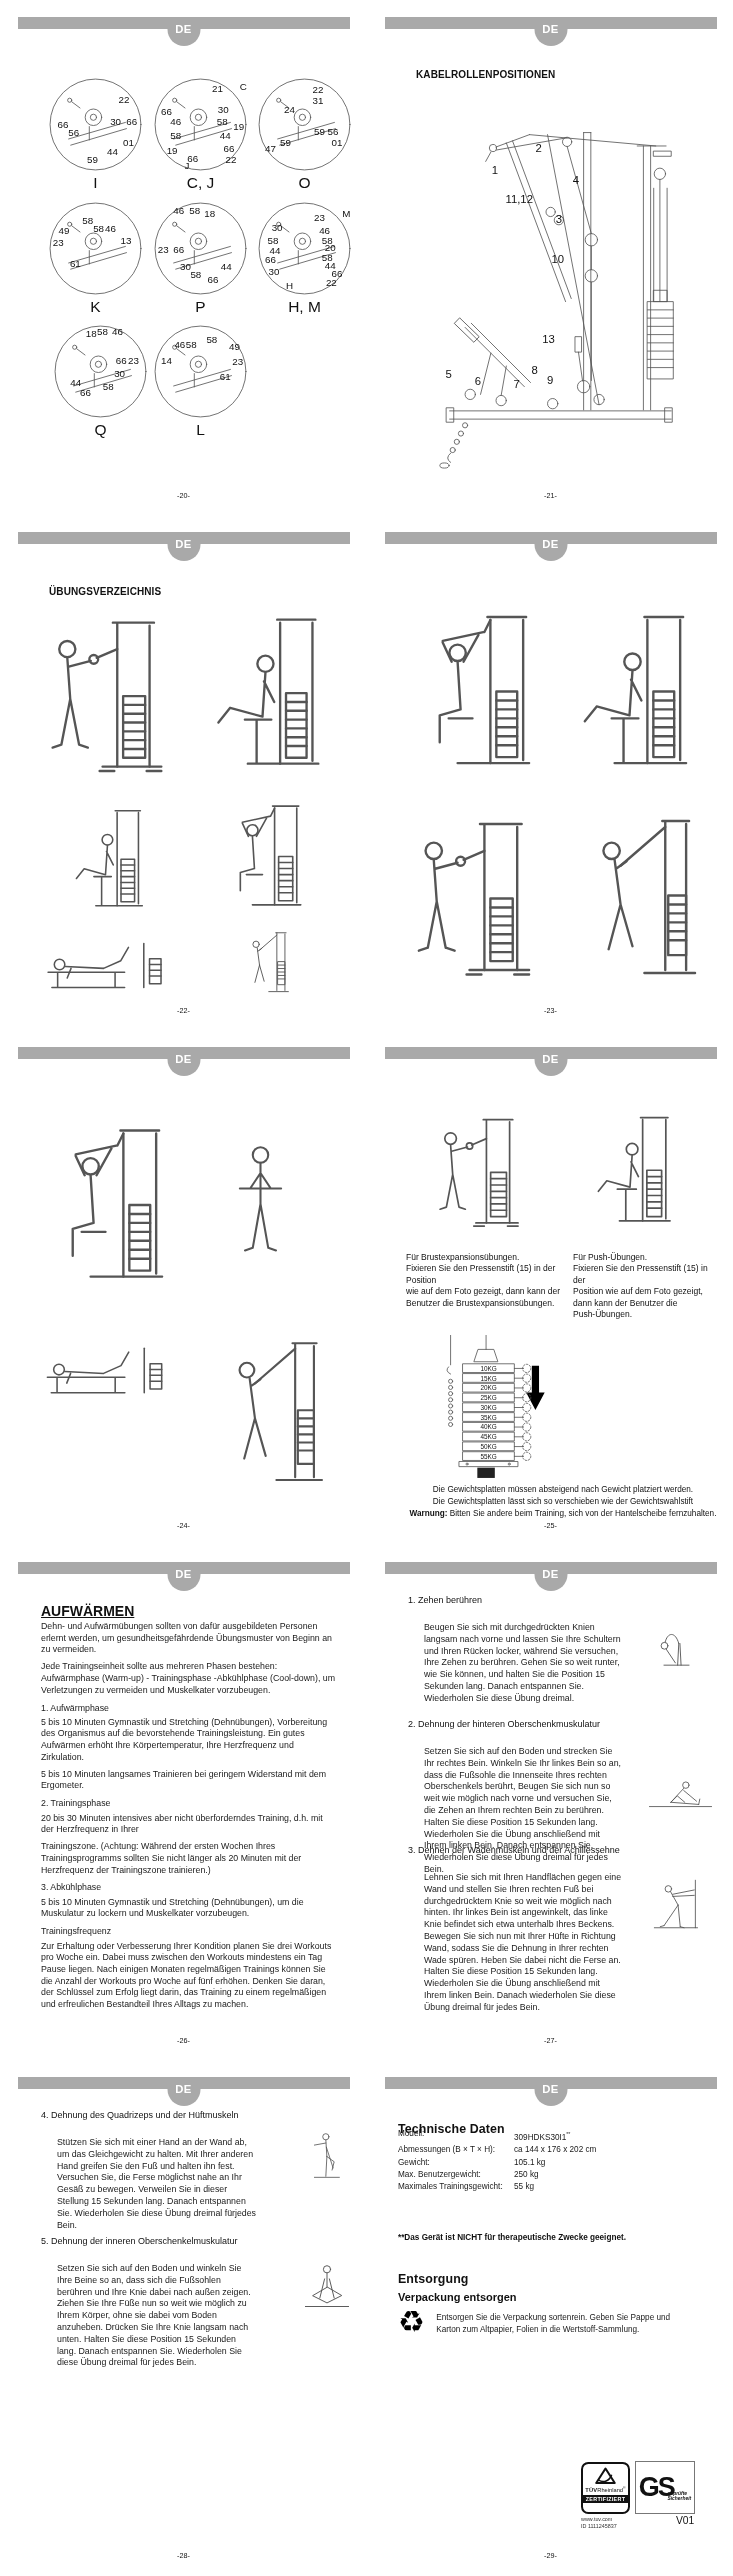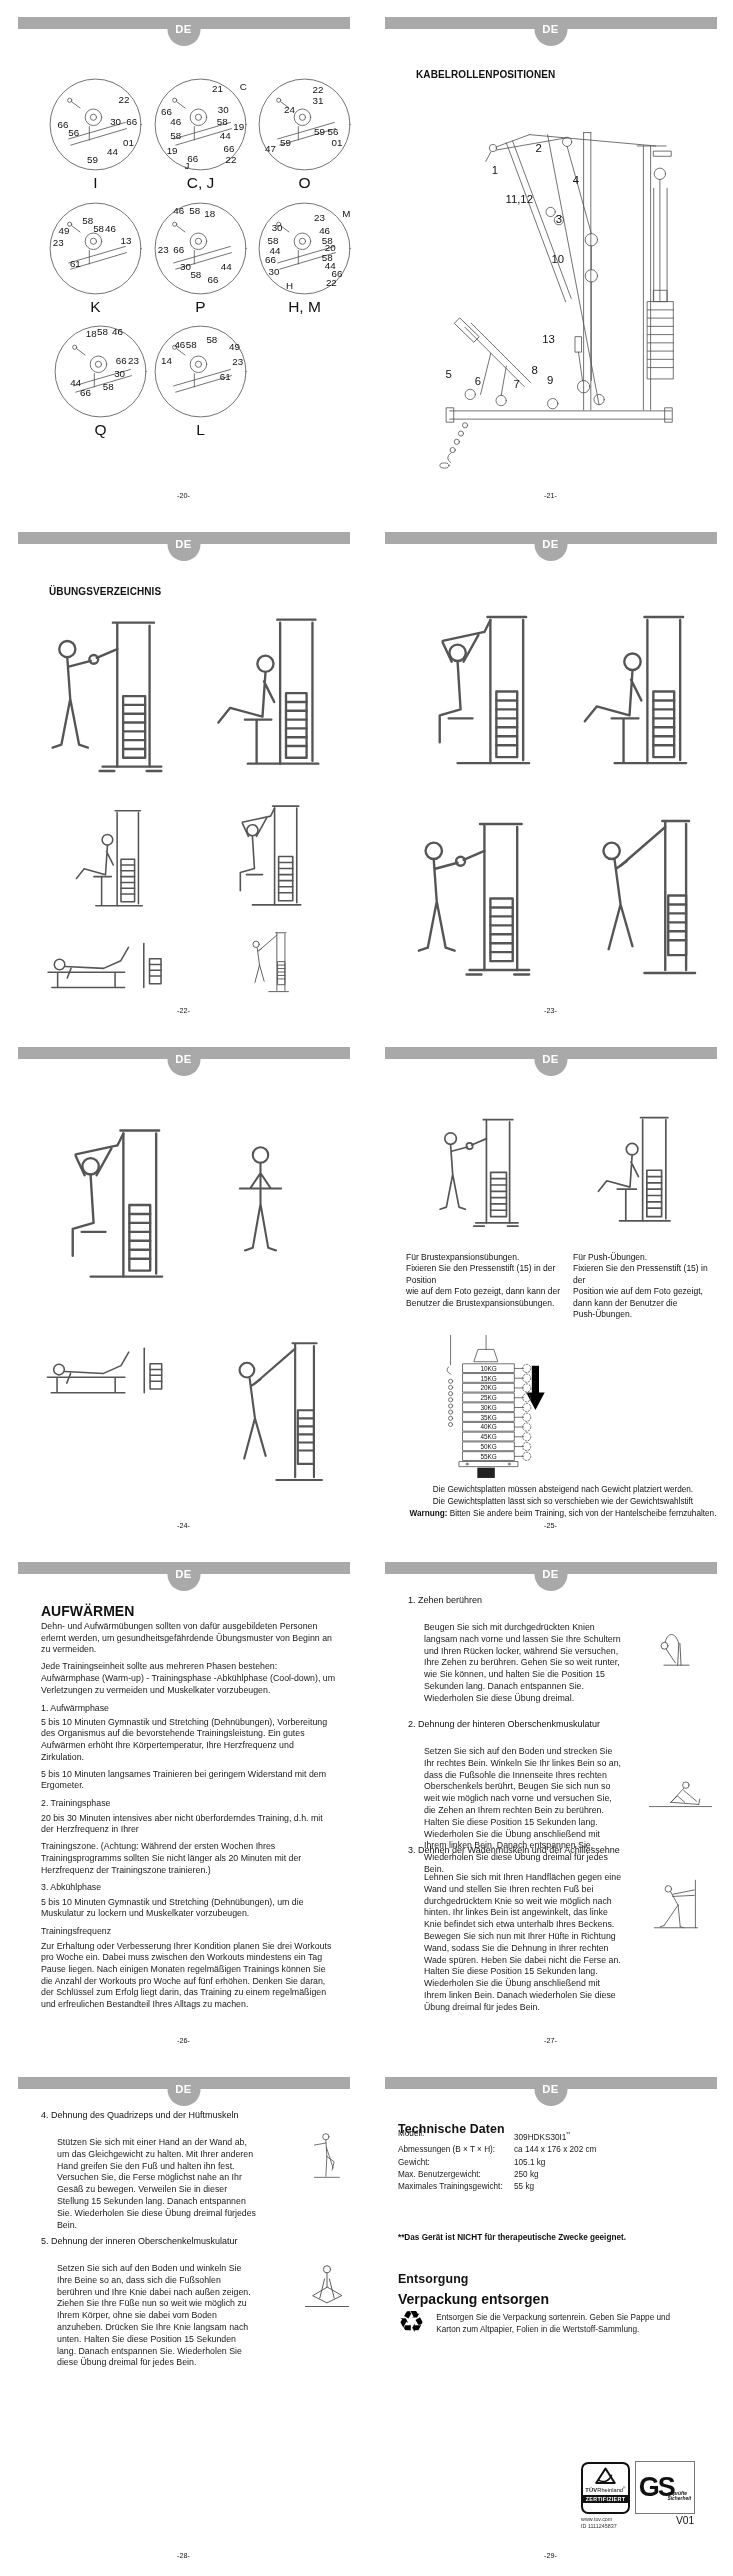--- a/index.html
+++ b/index.html
@@ -61,21 +61,21 @@
   
   .m1{left:39px;top:77px;width:144px;height:137px;}
   .m2{left:191px;top:77px;width:144px;height:137px;}
   .p25cap{position:absolute;font-size:8.5px;line-height:1.35;white-space:pre-line;color:#111;}
   .cap-left{left:39px;top:222px;width:170px;}
   .cap-right{left:206px;top:222px;width:137px;}
   .stack{position:absolute;left:39px;top:305px;width:155px;height:145px;}
   .notes{position:absolute;left:39px;top:454px;width:314px;font-size:8.2px;line-height:1.45;color:#111;text-align:center;}
 
   
-  .warm-title{position:absolute;left:41px;top:46px;font-size:14px;color:#111;}
+  .warm-title{position:absolute;left:41px;top:46px;font-size:14px;color:#111;text-decoration:underline;}
   .blocks{position:absolute;left:41px;top:76px;width:296px;font-size:8.8px;line-height:1.33;}
   .blocks p{margin:0 0 5.2px;}
   .blocks p.sub{margin:6.2px 0 2.6px;}
 
   .sec{position:absolute;left:41px;width:232px;font-size:8.8px;line-height:1.34;}
   .sec h3{font-size:9px;font-weight:normal;margin:0 0 5.2px;color:#111;}
   .sec p{margin:16px;}
   .s1{top:49px;} .s2{top:173px;} .s3{top:299px;}
   .s4{top:49px;} .s5{top:175px;}
   .fig27-1{left:281px;top:61px;width:57px;height:75px;}
@@ -86,21 +86,21 @@
 
   
   .tech-title{left:31px;top:52px;font-size:12.4px;}
   .specs{position:absolute;left:31px;top:68px;width:299px;font-size:8.2px;}
   .spec-row{display:flex;line-height:12.4px;}
   .spec-label{width:116px;}
   .spec-value{flex:1;}
   .spec-value sup{font-size:5.2px;}
   .footnote{position:absolute;left:31px;top:173px;font-size:8.2px;font-weight:bold;color:#111;}
   .entsorg-title{left:31px;top:202px;font-size:12.4px;}
-  .verpack-title{position:absolute;left:31px;top:231px;font-size:14px;font-weight:bold;color:#111;}
+  .verpack-title{position:absolute;left:31px;top:231px;font-size:11px;font-weight:bold;color:#111;}
   .recycle-row{position:absolute;left:31px;top:247px;width:309px;display:flex;gap:11.3px;align-items:flex-start;}
   .recycle-glyph{font-size:30px;line-height:1;color:#000;}
   .recycle-text{font-size:8.2px;line-height:1.4;padding-top:5.2px;width:247px;}
 
   .tuv-box{position:absolute;left:214px;top:402px;width:49px;height:52px;border:2.1px solid #111;border-radius:7.2px;
            display:flex;flex-direction:column;align-items:center;justify-content:flex-start;padding-top:3.1px;box-sizing:border-box;}
   .tuv-brand{font-size:5.7px;margin-top:1px;color:#111;white-space:nowrap;}
   .tuv-brand b{letter-spacing:0.2px;}
   .tuv-reg{font-size:3.6px;vertical-align:super;}
   .tuv-cert{margin-top:2.1px;background:#111;color:#fff;font-weight:bold;font-size:5.4px;

